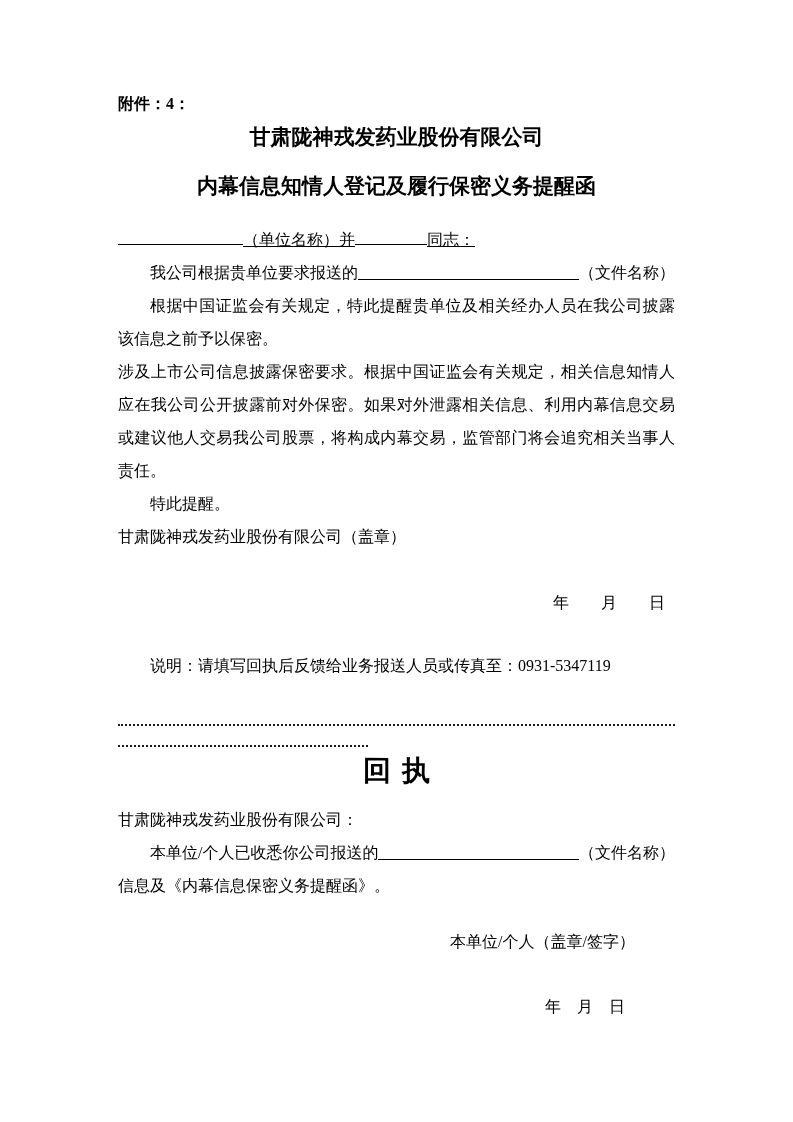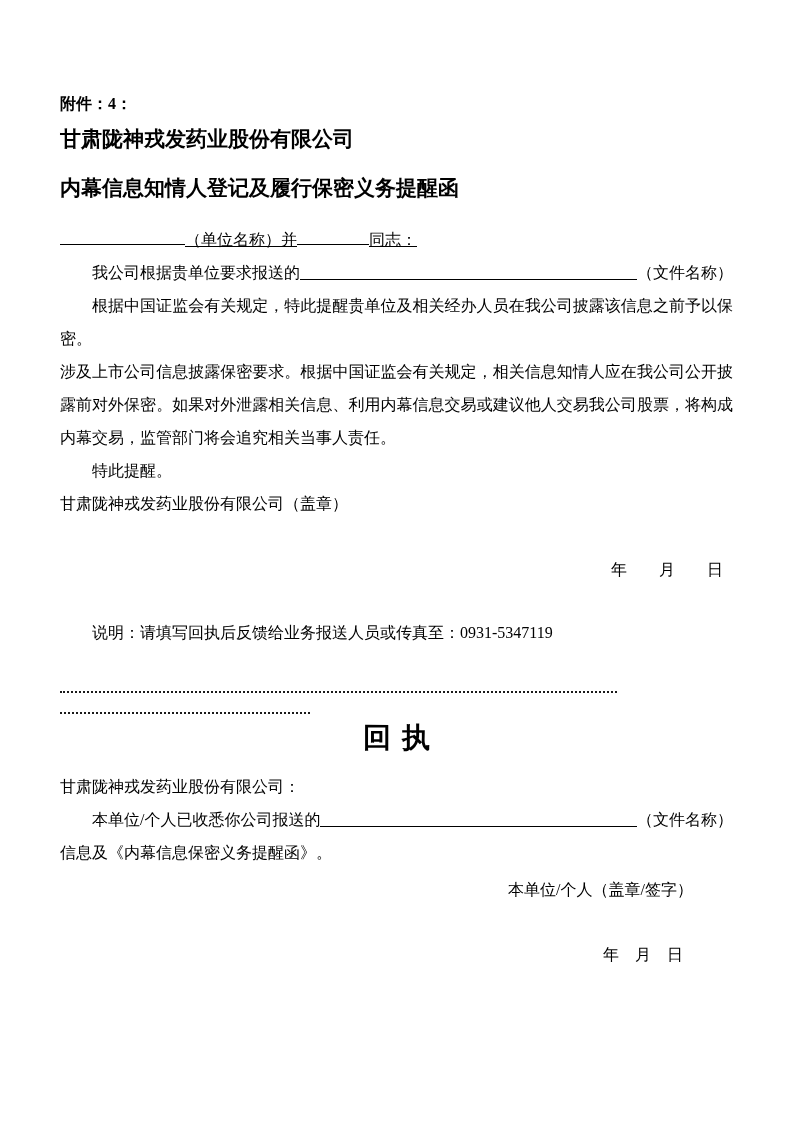--- a/index.html
+++ b/index.html
@@ -7,37 +7,39 @@
     padding: 0;
     background: #ffffff;
   }
   .page {
     position: relative;
     width: 793px;
     height: 1122px;
     margin: 0 auto;
     background: #ffffff;
     box-sizing: border-box;
-    padding: 0 60px;
+    padding: 0 118px;
     overflow: hidden;
     color: #000000;
     font-family: "Liberation Serif", "DejaVu Serif", serif;
     font-size: 16px;
   }
   .attachment {
     padding-top: 93px;
     font-weight: bold;
     line-height: 22px;
     font-size: 16px;
   }
   .doc-title {
     margin-top: 9px;
+    text-align: center;
     font-size: 21px;
     font-weight: bold;
     line-height: 30px;
+    font-family: Liberation Mono, monospace;
   }
   .doc-title.second {
     margin-top: 19px;
   }
   .salutation {
     margin-top: 20px;
     line-height: 33px;
     text-decoration: underline;
   }
   .blank {
@@ -95,21 +97,21 @@
     font-size: 28px;
     font-weight: bold;
     line-height: 30px;
     word-spacing: 4px;
   }
   .addressee {
     margin-top: 17px;
     line-height: 33px;
   }
   .signer-line {
-    margin-top: 4px;
+    margin-top: 23px;
     line-height: 33px;
     text-align: right;
     padding-right: 40px;
   }
   .date-line-2 {
     margin-top: 32px;
     line-height: 33px;
     text-align: right;
     padding-right: 50px;
   }

